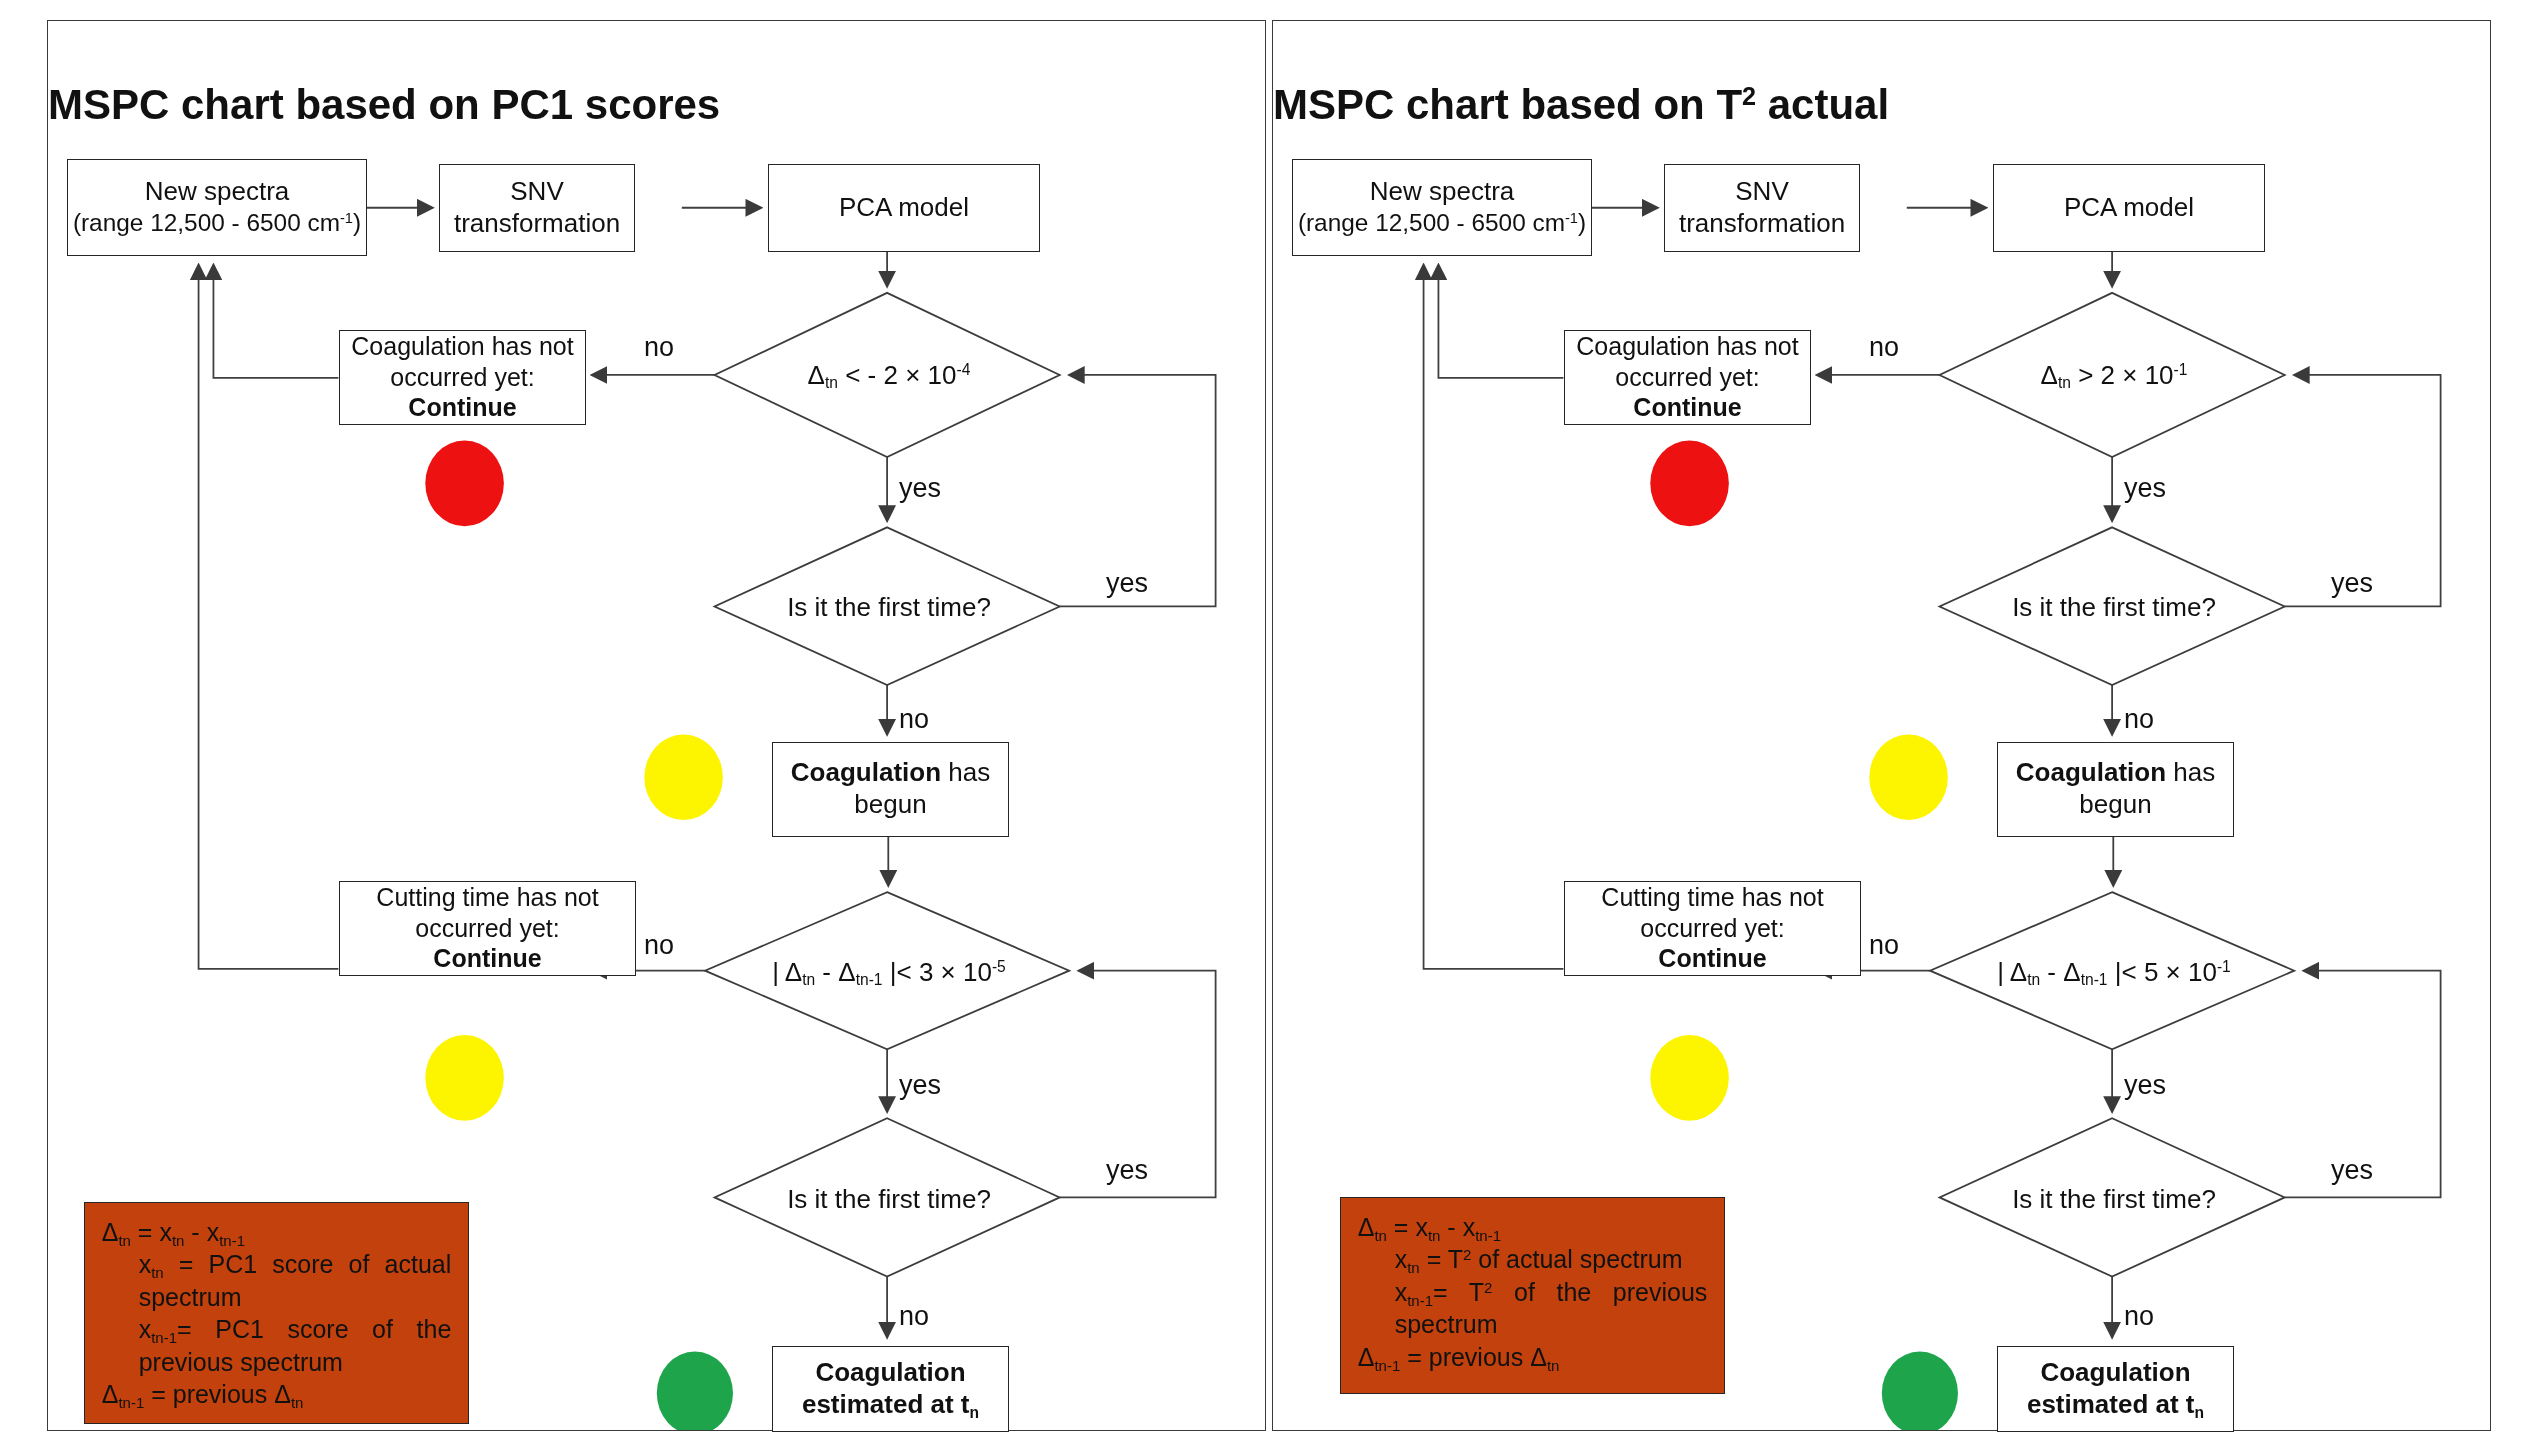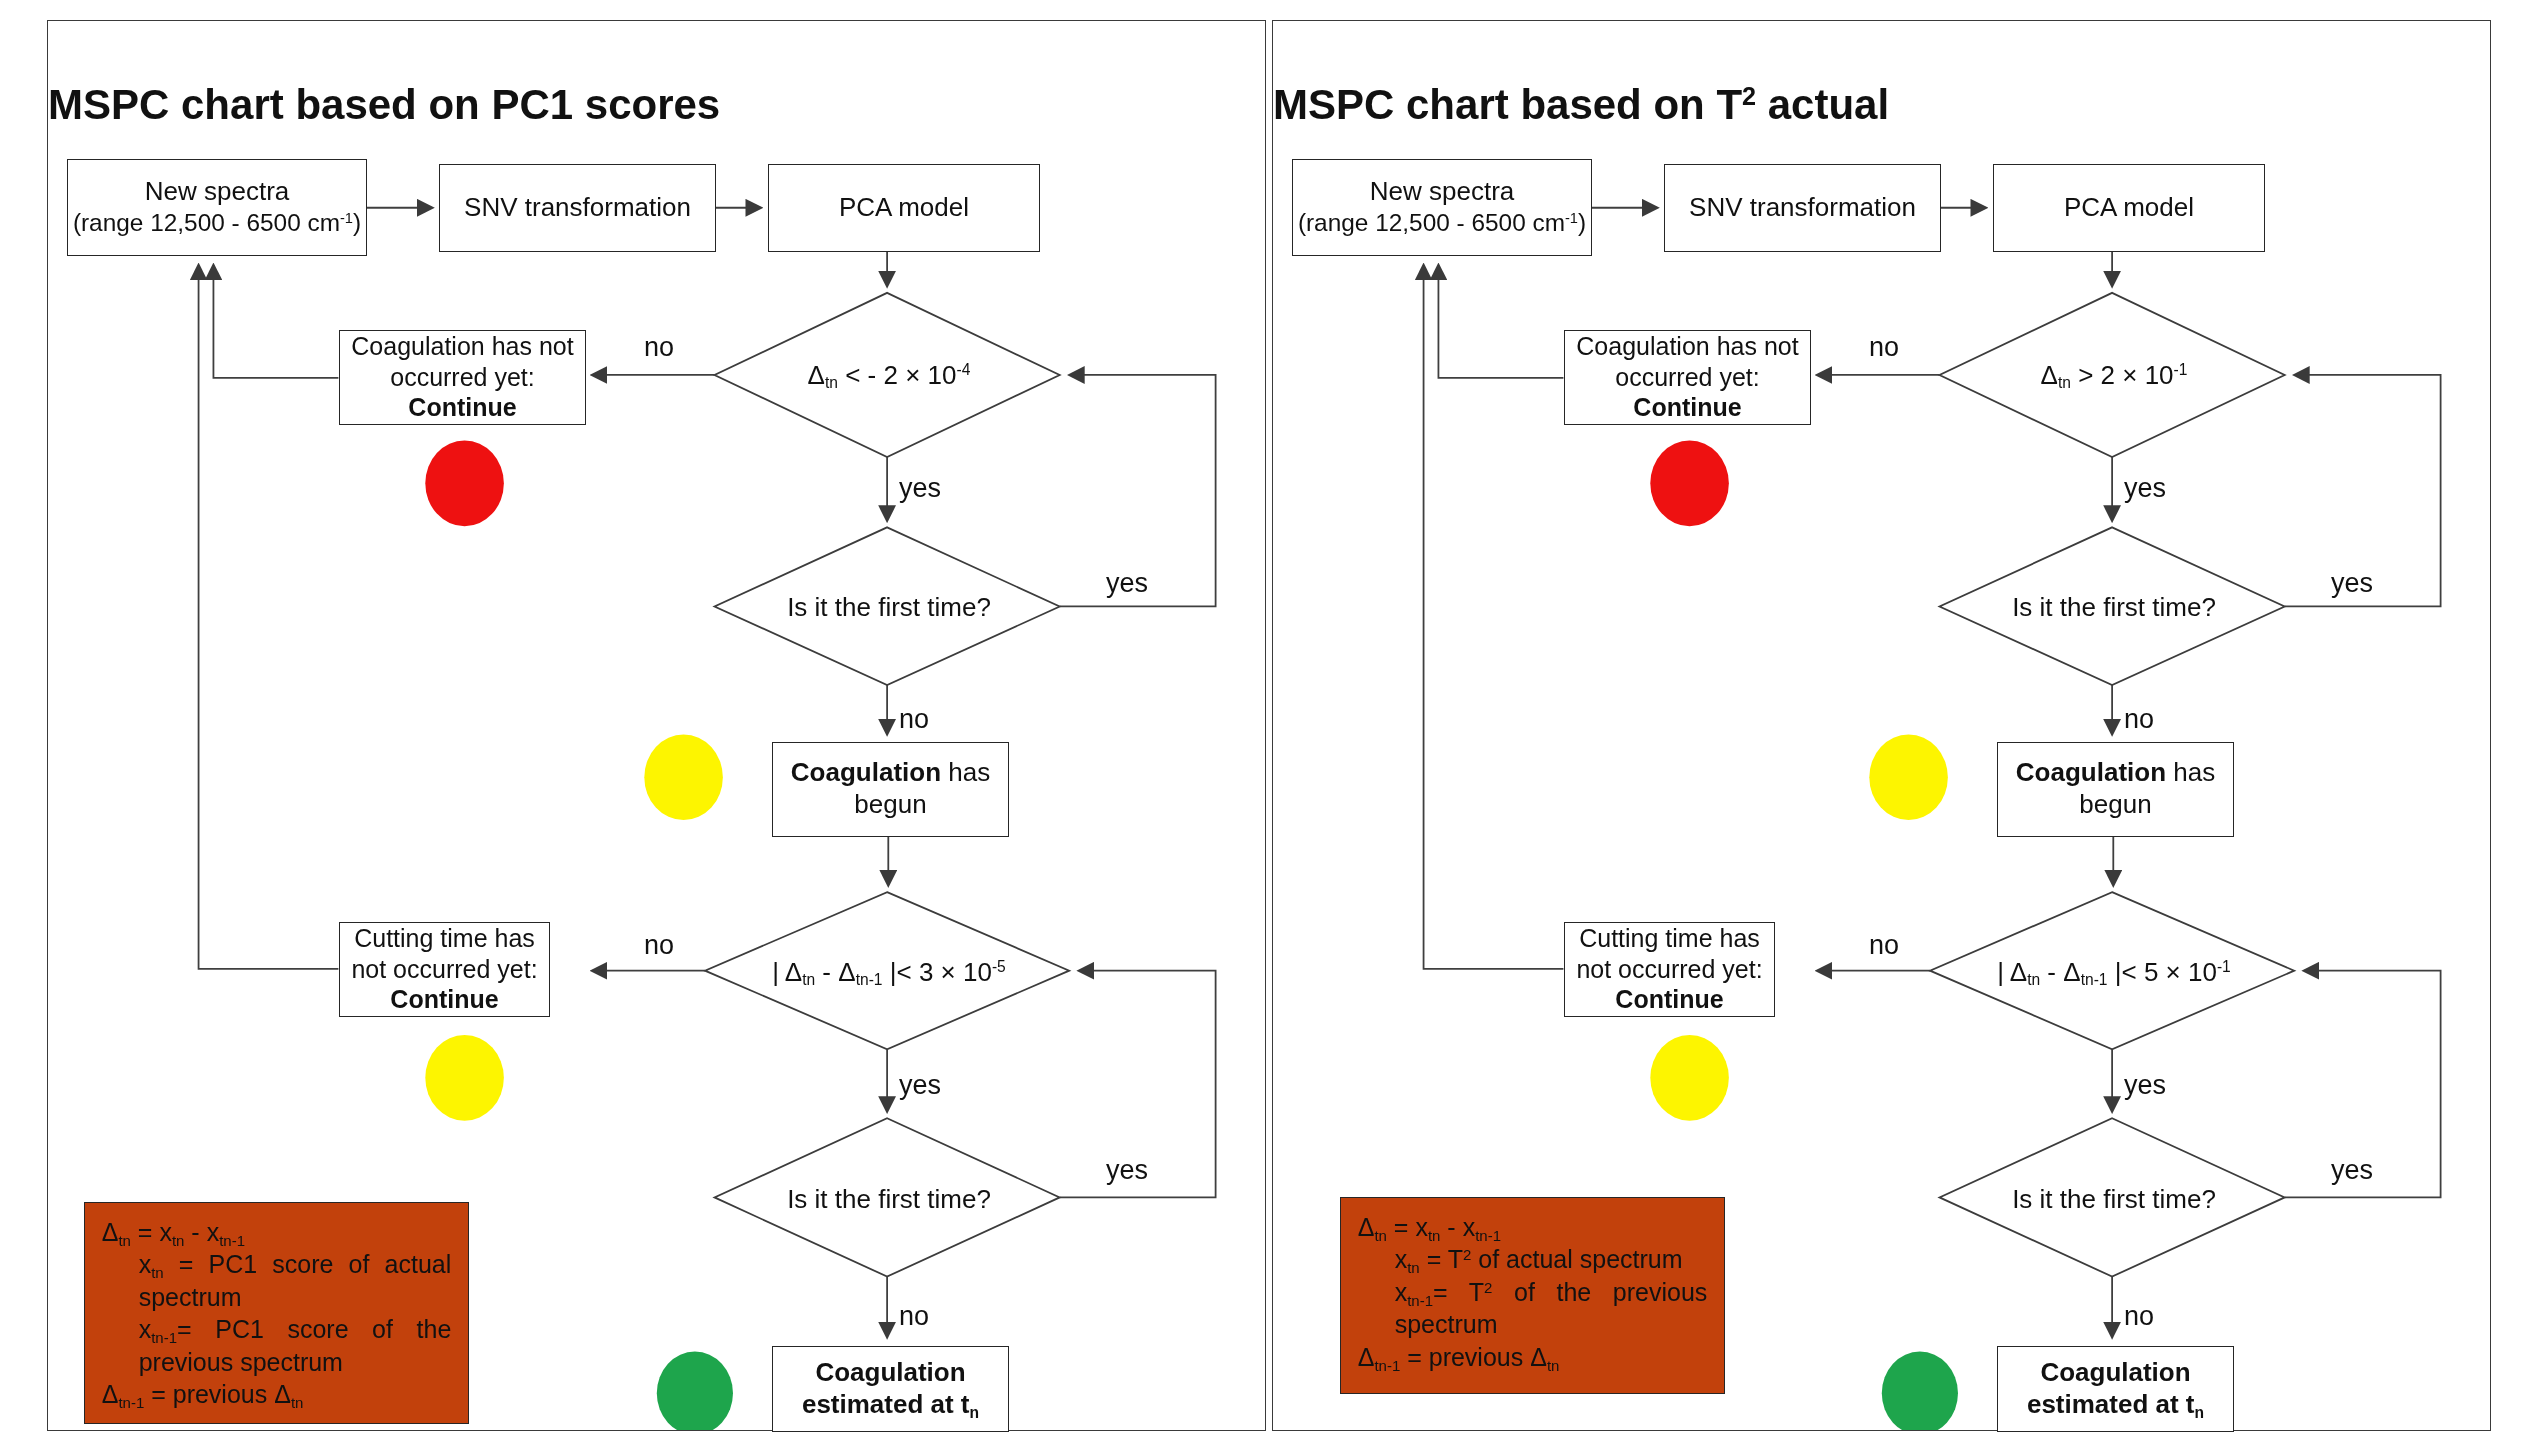--- a/index.html
+++ b/index.html
@@ -7,25 +7,25 @@
   .panel{position:absolute;top:19.7px;width:1219px;height:1411px;background:#fff;border:1.8px solid #3a3a3a;box-sizing:border-box;}
   .p1{left:47px;}
   .p2{left:1272px;}
   svg.wires{position:absolute;left:0;top:0;width:100%;height:100%;z-index:0;}
   .wire{stroke:#3f3f3f;stroke-width:3;fill:none;}
   .diamond{fill:#ffffff;stroke:#3c3c3c;stroke-width:3;}
   .title{position:absolute;left:0;right:0;top:60px;text-align:left;font-size:42px;font-weight:bold;z-index:2;}
   .box{position:absolute;background:#fff;border:1.8px solid #262626;box-sizing:border-box;font-size:26px;line-height:1.22;display:flex;flex-direction:column;justify-content:center;text-align:center;z-index:2;}
   .b-new{left:19px;top:138px;width:300px;height:97px;}
   .b-new .small{font-size:24.4px;}
-  .b-snv{left:391px;top:143px;width:277px;height:88px;}
+  .b-snv{left:391px;top:143px;width:196px;height:88px;}
   .b-pca{left:720px;top:143px;width:272px;height:88px;}
   .b-coagnot{left:291px;top:309px;width:247px;height:95px;font-size:25px;}
   .b-begun{left:724px;top:721px;width:237px;height:95px;}
-  .b-cutnot{left:291px;top:901px;width:211px;height:95px;font-size:25px;}
+  .b-cutnot{left:291px;top:860px;width:297px;height:95px;font-size:25px;}
   .b-est{left:724px;top:1325px;width:237px;height:86px;font-weight:bold;}
   .dtext{position:absolute;transform:translate(-50%,-50%);text-align:center;font-size:26px;line-height:1.25;z-index:2;}
   .d1pos{left:841px;top:354px;width:370px;}
   .d2pos{left:841px;top:586px;width:227px;}
   .d3pos{left:841px;top:951px;width:388px;}
   .d4pos{left:841px;top:1178px;width:227px;}
   .lab{position:absolute;font-size:27px;z-index:2;}
   .no1{left:596px;top:311px;}  .yes1{left:851px;top:452px;}
   .yes2{left:1058px;top:547px;} .no2{left:851px;top:683px;}
   .no3{left:596px;top:909px;} .yes3{left:851px;top:1049px;}

